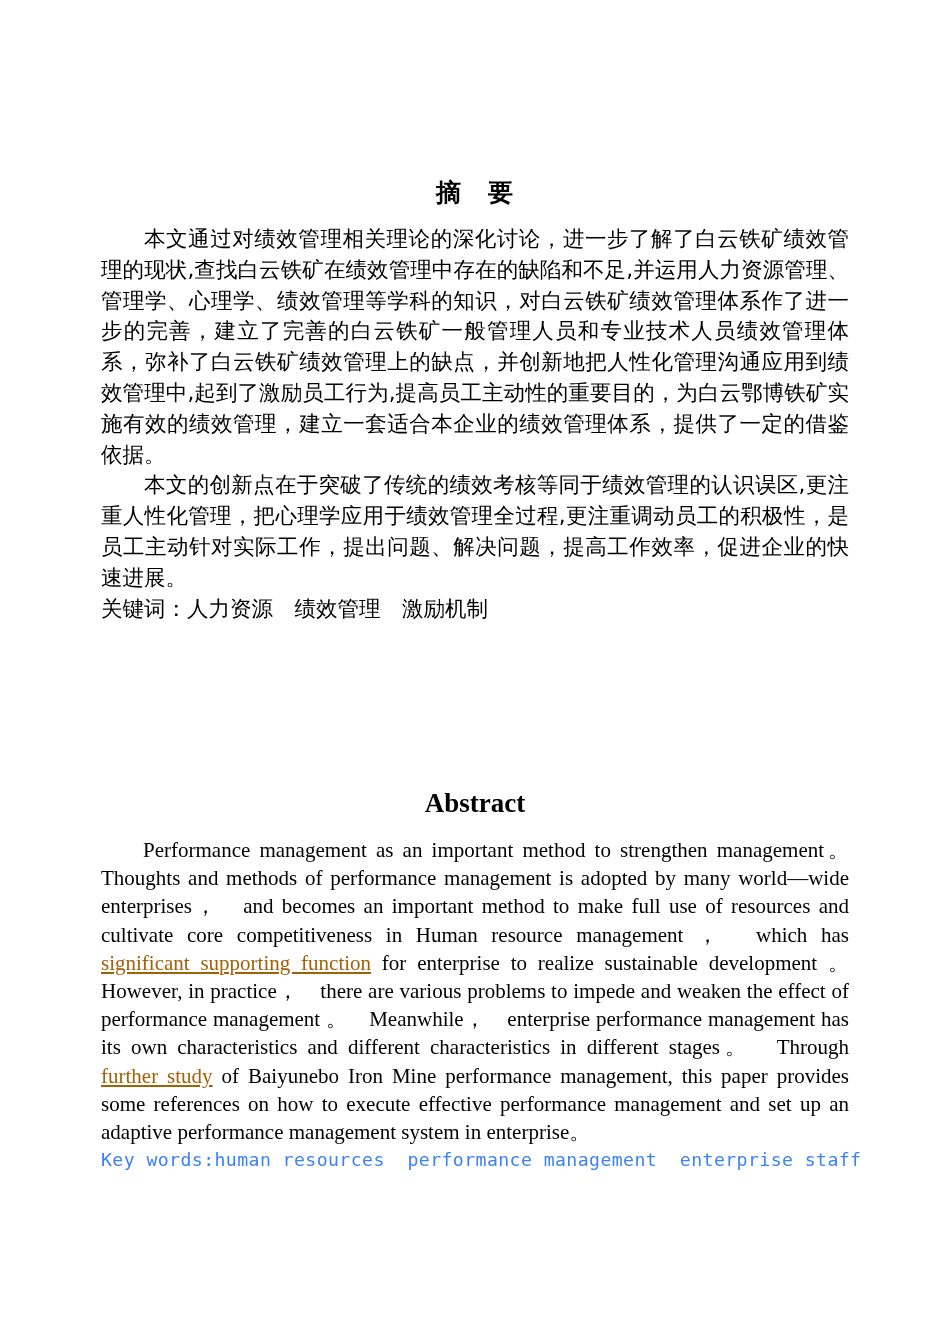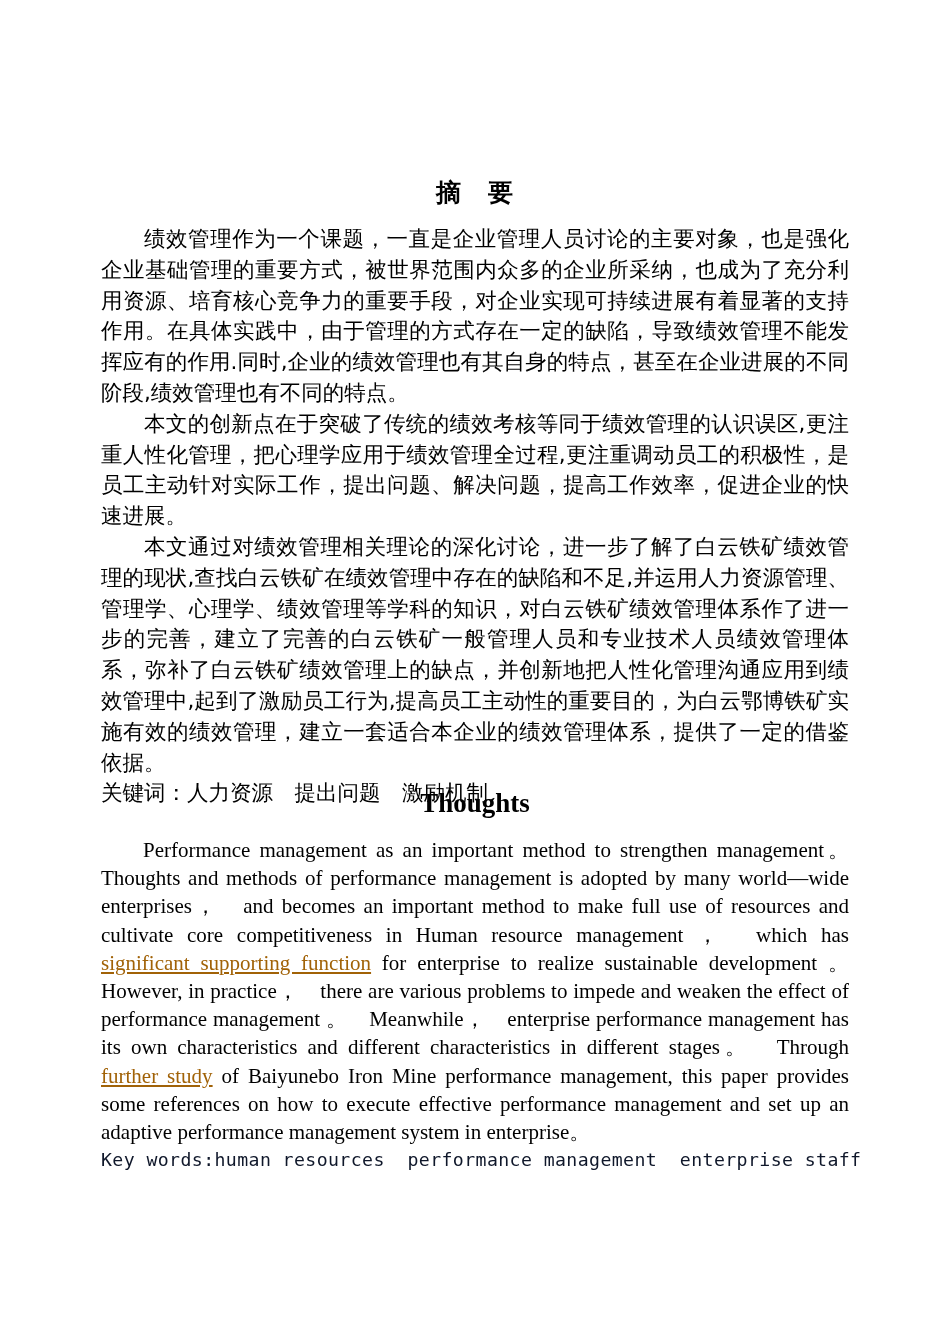--- a/index.html
+++ b/index.html
@@ -95,48 +95,47 @@
   .link {
     color: #a16207;
     text-decoration: underline;
   }
 
   .en-keywords {
     font-family: "DejaVu Sans Mono", "Liberation Mono", monospace;
     font-size: 18.2px;
     line-height: 28.2px;
     letter-spacing: 0.4px;
-    color: #0f172a;
+    color: #3b82f6;
     margin: 0;
     text-indent: 0;
     white-space: pre;
   }
 </style>
 </head>
 <body>
 
 <div class="page">
 
   <section class="cn-section">
 
     <h1 class="cn-heading">摘　要</h1>
 
-    <p class="cn-p">绩效管理作为一个课题，一直是企业管理人员讨论的主要对象，也是强化企业基础管理的重要方式，被世界范围内众多的企业所采纳，也成为了充分利用资源、培育核心竞争力的重要手段，对企业实现可持续进展有着显著的支持作用。在具体实践中，由于管理的方式存在一定的缺陷，导致绩效管理不能发挥应有的作用.同时,企业的绩效管理也有其自身的特点，甚至在企业进展的不同阶段,绩效管理也有不同的特点。</p>
+
+    <p class="cn-p">本文通过对绩效管理相关理论的深化讨论，进一步了解了白云铁矿绩效管理的现状,查找白云铁矿在绩效管理中存在的缺陷和不足,并运用人力资源管理、管理学、心理学、绩效管理等学科的知识，对白云铁矿绩效管理体系作了进一步的完善，建立了完善的白云铁矿一般管理人员和专业技术人员绩效管理体系，弥补了白云铁矿绩效管理上的缺点，并创新地把人性化管理沟通应用到绩效管理中,起到了激励员工行为,提高员工主动性的重要目的，为白云鄂博铁矿实施有效的绩效管理，建立一套适合本企业的绩效管理体系，提供了一定的借鉴依据。</p>
 
     <p class="cn-p">本文的创新点在于突破了传统的绩效考核等同于绩效管理的认识误区,更注重人性化管理，把心理学应用于绩效管理全过程,更注重调动员工的积极性，是员工主动针对实际工作，提出问题、解决问题，提高工作效率，促进企业的快速进展。</p>
 
-    <p class="cn-p">本文通过对绩效管理相关理论的深化讨论，进一步了解了白云铁矿绩效管理的现状,查找白云铁矿在绩效管理中存在的缺陷和不足,并运用人力资源管理、管理学、心理学、绩效管理等学科的知识，对白云铁矿绩效管理体系作了进一步的完善，建立了完善的白云铁矿一般管理人员和专业技术人员绩效管理体系，弥补了白云铁矿绩效管理上的缺点，并创新地把人性化管理沟通应用到绩效管理中,起到了激励员工行为,提高员工主动性的重要目的，为白云鄂博铁矿实施有效的绩效管理，建立一套适合本企业的绩效管理体系，提供了一定的借鉴依据。</p>
-
-    <p class="cn-keywords">关键词：人力资源　提出问题　激励机制</p>
+    <p class="cn-keywords">关键词：人力资源　绩效管理　激励机制</p>
 
   </section>
 
   <section class="en-section">
 
-    <h1 class="en-heading">Thoughts</h1>
+    <h1 class="en-heading">Abstract</h1>
 
     <p class="en-p"><span>Performance management as an important method to strengthen management。Thoughts and methods of performance management is adopted by many world—wide enterprises，　and becomes an important method to make full use of resources and cultivate core competitiveness in Human resource management ，　which has </span><a class="link" href="#">significant supporting function</a><span> for enterprise to realize sustainable development 。However, in practice，　there are various problems to impede and weaken the effect of performance management 。　Meanwhile，　enterprise performance management has its own characteristics and different characteristics in different stages。　Through </span><a class="link" href="#">further study</a><span> of Baiyunebo Iron Mine performance management, this paper provides some references on how to execute effective performance management and set up an adaptive performance management system in enterprise。</span></p>
 
 
     <p class="en-keywords">Key words:human resources  performance management  enterprise staff</p>
 
   </section>
 
 </div>
 

